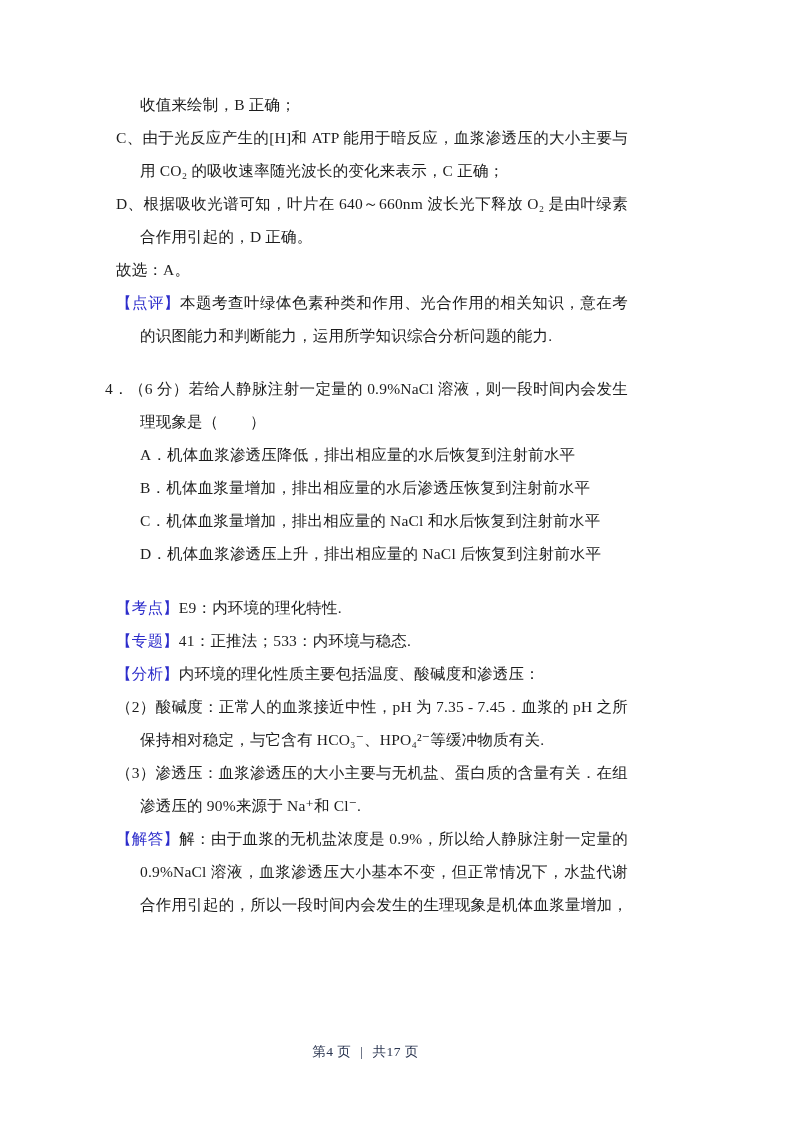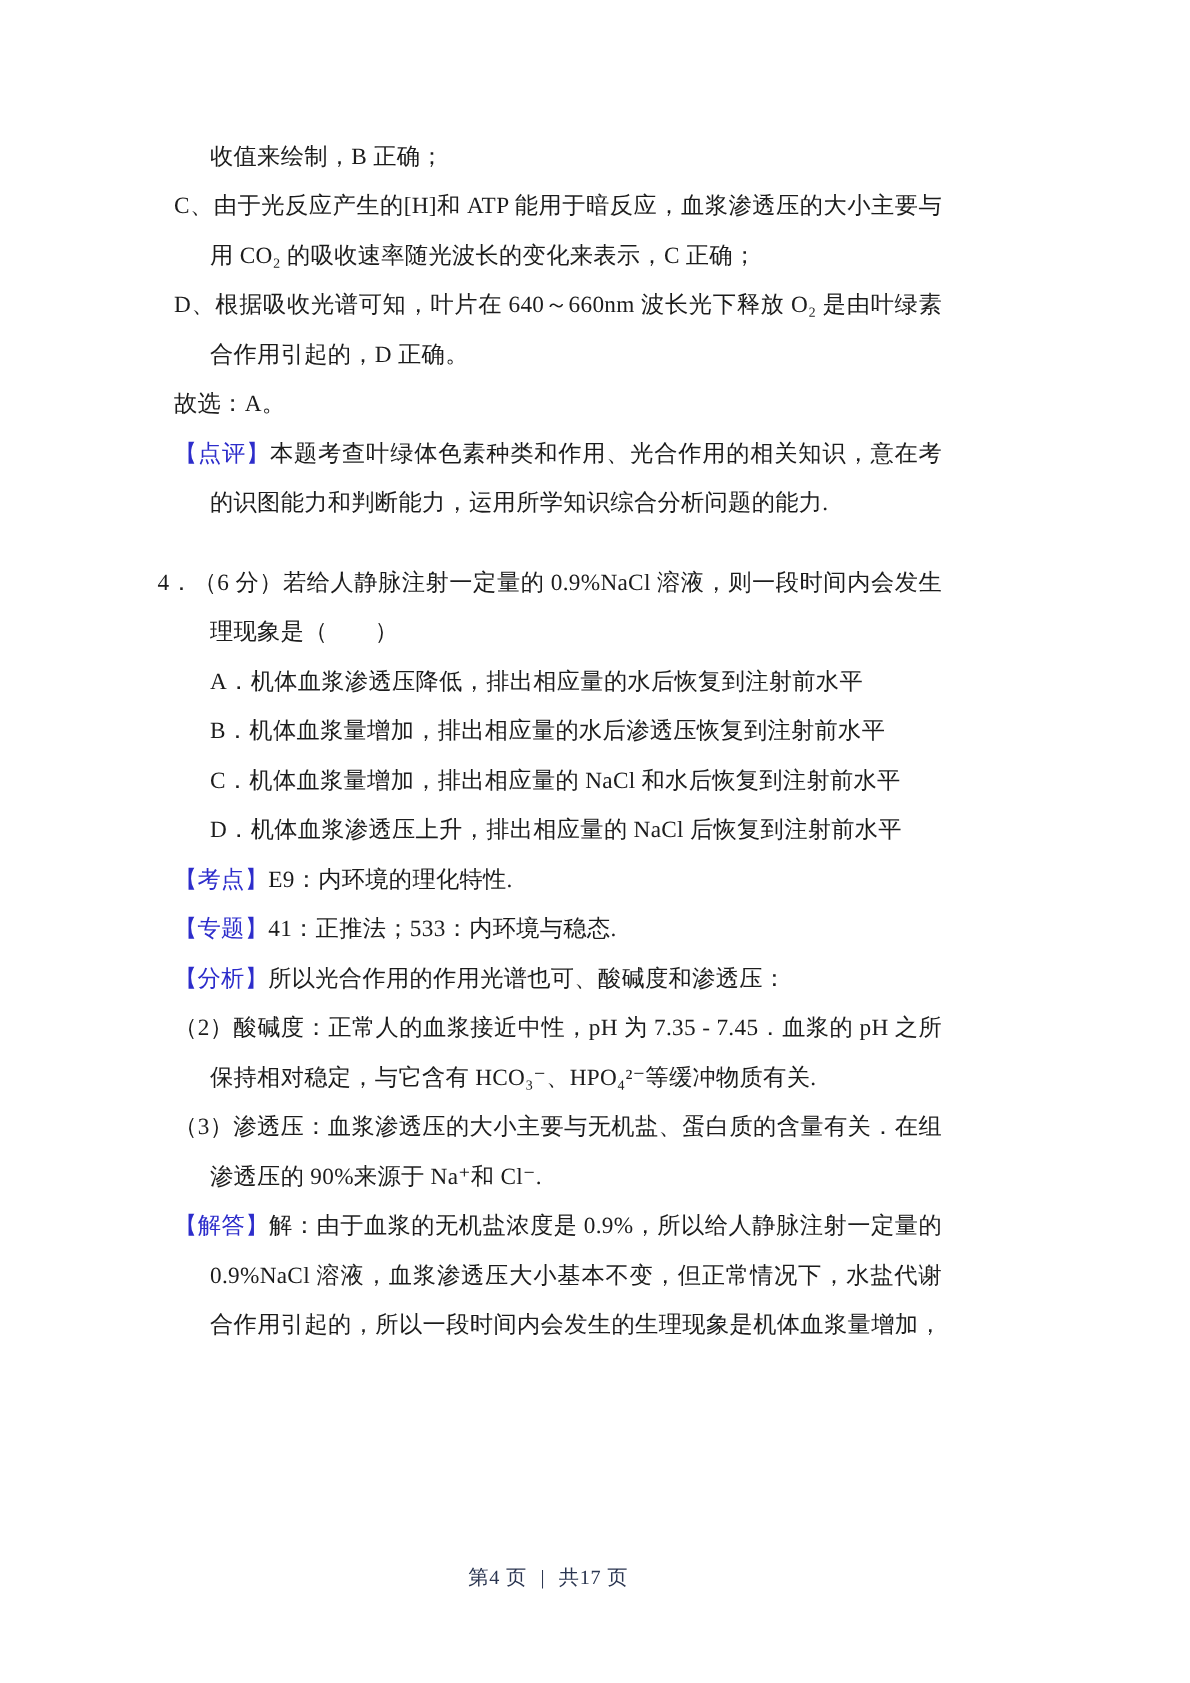--- a/index.html
+++ b/index.html
@@ -64,23 +64,23 @@
       <div class="line indent-2"><span>合作用引起的，D 正确。</span></div>
       <div class="line indent-1"><span>故选：A。</span></div>
       <div class="line indent-1 full"><span class="label">【点评】</span><span>本题考查叶绿体色素种类和作用、光合作用的相关知识，意在考查学生</span></div>
       <div class="line indent-2"><span>的识图能力和判断能力，运用所学知识综合分析问题的能力.</span></div>
       <div class="line indent-0 full" style="margin-top: 20px;"><span>4．（6 分）若给人静脉注射一定量的 0.9%NaCl 溶液，则一段时间内会发生的生</span></div>
       <div class="line indent-2"><span>理现象是（　　）</span></div>
       <div class="line indent-2"><span>A．机体血浆渗透压降低，排出相应量的水后恢复到注射前水平</span></div>
       <div class="line indent-2"><span>B．机体血浆量增加，排出相应量的水后渗透压恢复到注射前水平</span></div>
       <div class="line indent-2"><span>C．机体血浆量增加，排出相应量的 NaCl 和水后恢复到注射前水平</span></div>
       <div class="line indent-2"><span>D．机体血浆渗透压上升，排出相应量的 NaCl 后恢复到注射前水平</span></div>
-      <div class="line indent-1" style=""><span class="label">【考点】</span><span>E9：内环境的理化特性.</span></div>
+      <div class="line indent-1" style="margin-top: 21px;"><span class="label">【考点】</span><span>E9：内环境的理化特性.</span></div>
       <div class="line indent-1"><span class="label">【专题】</span><span>41：正推法；533：内环境与稳态.</span></div>
-      <div class="line indent-1"><span class="label">【分析】</span><span>所以光合作用的作用光谱也可、酸碱度和渗透压：</span></div>
+      <div class="line indent-1"><span class="label">【分析】</span><span>内环境的理化性质主要包括温度、酸碱度和渗透压：</span></div>
       <div class="line indent-1 full"><span>（2）酸碱度：正常人的血浆接近中性，pH 为 7.35 - 7.45．血浆的 pH 之所以能</span></div>
       <div class="line indent-2"><span>保持相对稳定，与它含有 HCO₃⁻、HPO₄²⁻等缓冲物质有关.</span></div>
       <div class="line indent-1 full"><span>（3）渗透压：血浆渗透压的大小主要与无机盐、蛋白质的含量有关．在组成细</span></div>
       <div class="line indent-2"><span>渗透压的 90%来源于 Na⁺和 Cl⁻.</span></div>
       <div class="line indent-1 full"><span class="label">【解答】</span><span>解：由于血浆的无机盐浓度是 0.9%，所以给人静脉注射一定量的</span></div>
       <div class="line indent-2 full"><span>0.9%NaCl 溶液，血浆渗透压大小基本不变，但正常情况下，水盐代谢要平衡，</span></div>
       <div class="line indent-2 full"><span>合作用引起的，所以一段时间内会发生的生理现象是机体血浆量增加，排出</span></div>
     </div>
   <div class="footer">
     <span>第4 页</span><span class="sep">|</span><span>共17 页</span>

